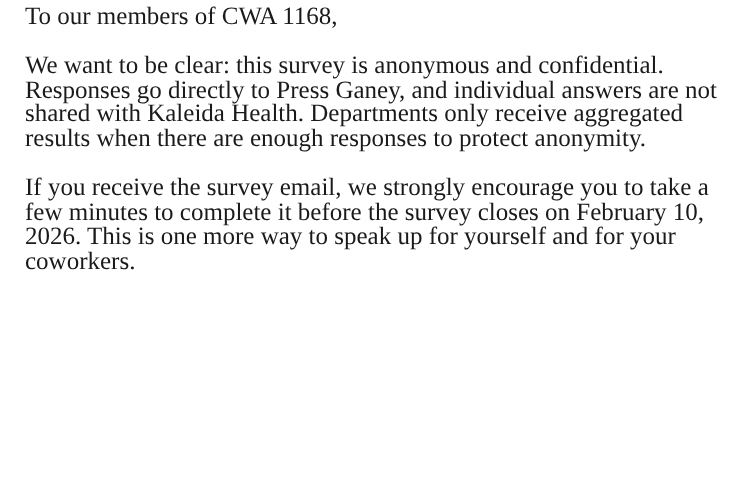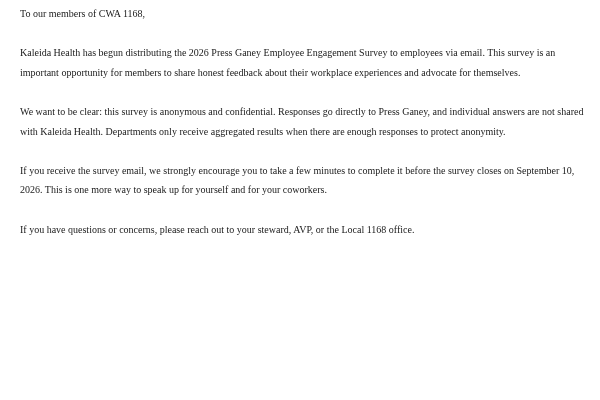--- a/index.html
+++ b/index.html
@@ -1,28 +1,26 @@
 <!DOCTYPE html>
 <html><head>
 <meta charset="utf-8">
 <style>
   html, body { margin: 0; padding: 0; background: #ffffff; }
   body { width: 600px; height: 400px; overflow: hidden; }
   .doc {
     font-family: "Liberation Serif", "DejaVu Serif", serif;
-    font-size: 10px;
+    font-size: 20px;
     line-height: 19.6px;
     color: #1a1a1a;
     padding: 4px 0 0 20px;
     width: 572px;
   }
   .doc p { margin: 0 0 19.6px 0; }
 </style>
 </head>
 <body>
 
 <div class="doc">
   <p>To our members of CWA 1168,</p>
-  <p>Kaleida Health has begun distributing the 2026 Press Ganey Employee Engagement Survey to employees via email. This survey is an important opportunity for members to share honest feedback about their workplace experiences and advocate for themselves.</p>
   <p>We want to be clear: this survey is anonymous and confidential. Responses go directly to Press Ganey, and individual answers are not shared with Kaleida Health. Departments only receive aggregated results when there are enough responses to protect anonymity.</p>
-  <p>If you receive the survey email, we strongly encourage you to take a few minutes to complete it before the survey closes on September 10, 2026. This is one more way to speak up for yourself and for your coworkers.</p>
-  <p>If you have questions or concerns, please reach out to your steward, AVP, or the Local 1168 office.</p>
+  <p>If you receive the survey email, we strongly encourage you to take a few minutes to complete it before the survey closes on February 10, 2026. This is one more way to speak up for yourself and for your coworkers.</p>
 </div>
 
 </body></html>

